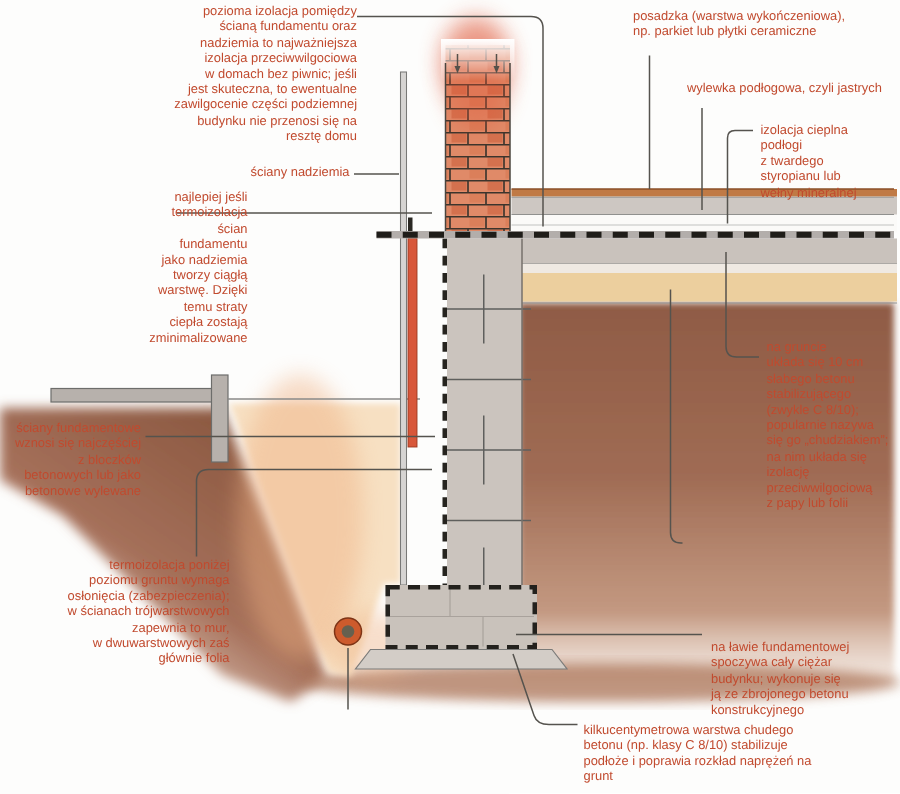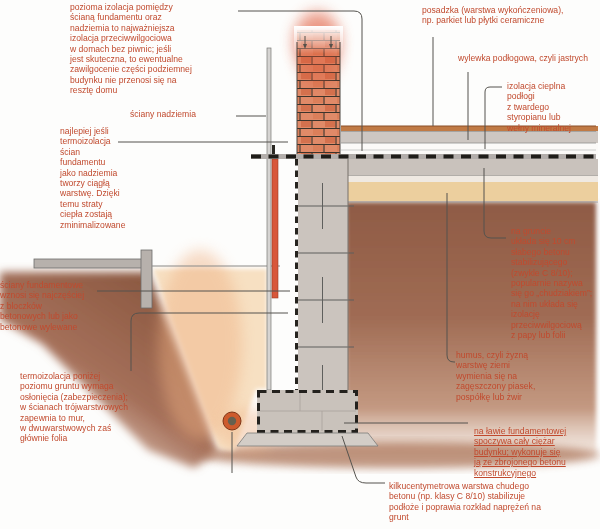--- a/index.html
+++ b/index.html
@@ -5,21 +5,21 @@
   html,body{margin:0;padding:0;background:#ffffff;}
   #figure{
     position:relative;width:600px;height:529px;background:#fdfdfc;
     font-family:"Liberation Sans", sans-serif;overflow:hidden;
   }
   #drawing{position:absolute;left:0;top:0;}
   .lbl{
     position:absolute;color:#c14a2e;font-size:8.6px;line-height:10.4px;
     white-space:pre-line;letter-spacing:0px;
   }
-  .r{}
+  .r{text-align:right;}
 </style>
 </head>
 <body>
 
 <div id="figure">
 
   <svg id="drawing" width="600" height="529" viewBox="0 0 600 529">
     <defs>
       <filter id="b4" x="-20%" y="-20%" width="140%" height="140%">
           <feGaussianBlur stdDeviation="4"></feGaussianBlur>
@@ -200,27 +200,22 @@
 słabego betonu
 stabilizującego
 (zwykle C 8/10);
 popularnie nazywa
 się go „chudziakiem”;
 na nim układa się
 izolację
 przeciwwilgociową
 z papy lub folii</div>
 
-  <div class="lbl" style="left:456px;top:350px;width:100px;">humus, czyli żyzną
-warstwę ziemi
-wymienia się na
-zagęszczony piasek,
-pospółkę lub żwir</div>
-
-  <div class="lbl" style="left:474px;top:426px;width:115px;text-decoration:underline;">na ławie fundamentowej
+
+  <div class="lbl" style="left:474px;top:426px;width:115px;">na ławie fundamentowej
 spoczywa cały ciężar
 budynku; wykonuje się
 ją ze zbrojonego betonu
 konstrukcyjnego</div>
 
   <div class="lbl" style="left:389px;top:481px;width:185px;">kilkucentymetrowa warstwa chudego
 betonu (np. klasy C 8/10) stabilizuje
 podłoże i poprawia rozkład naprężeń na
 grunt</div>
 </div>

